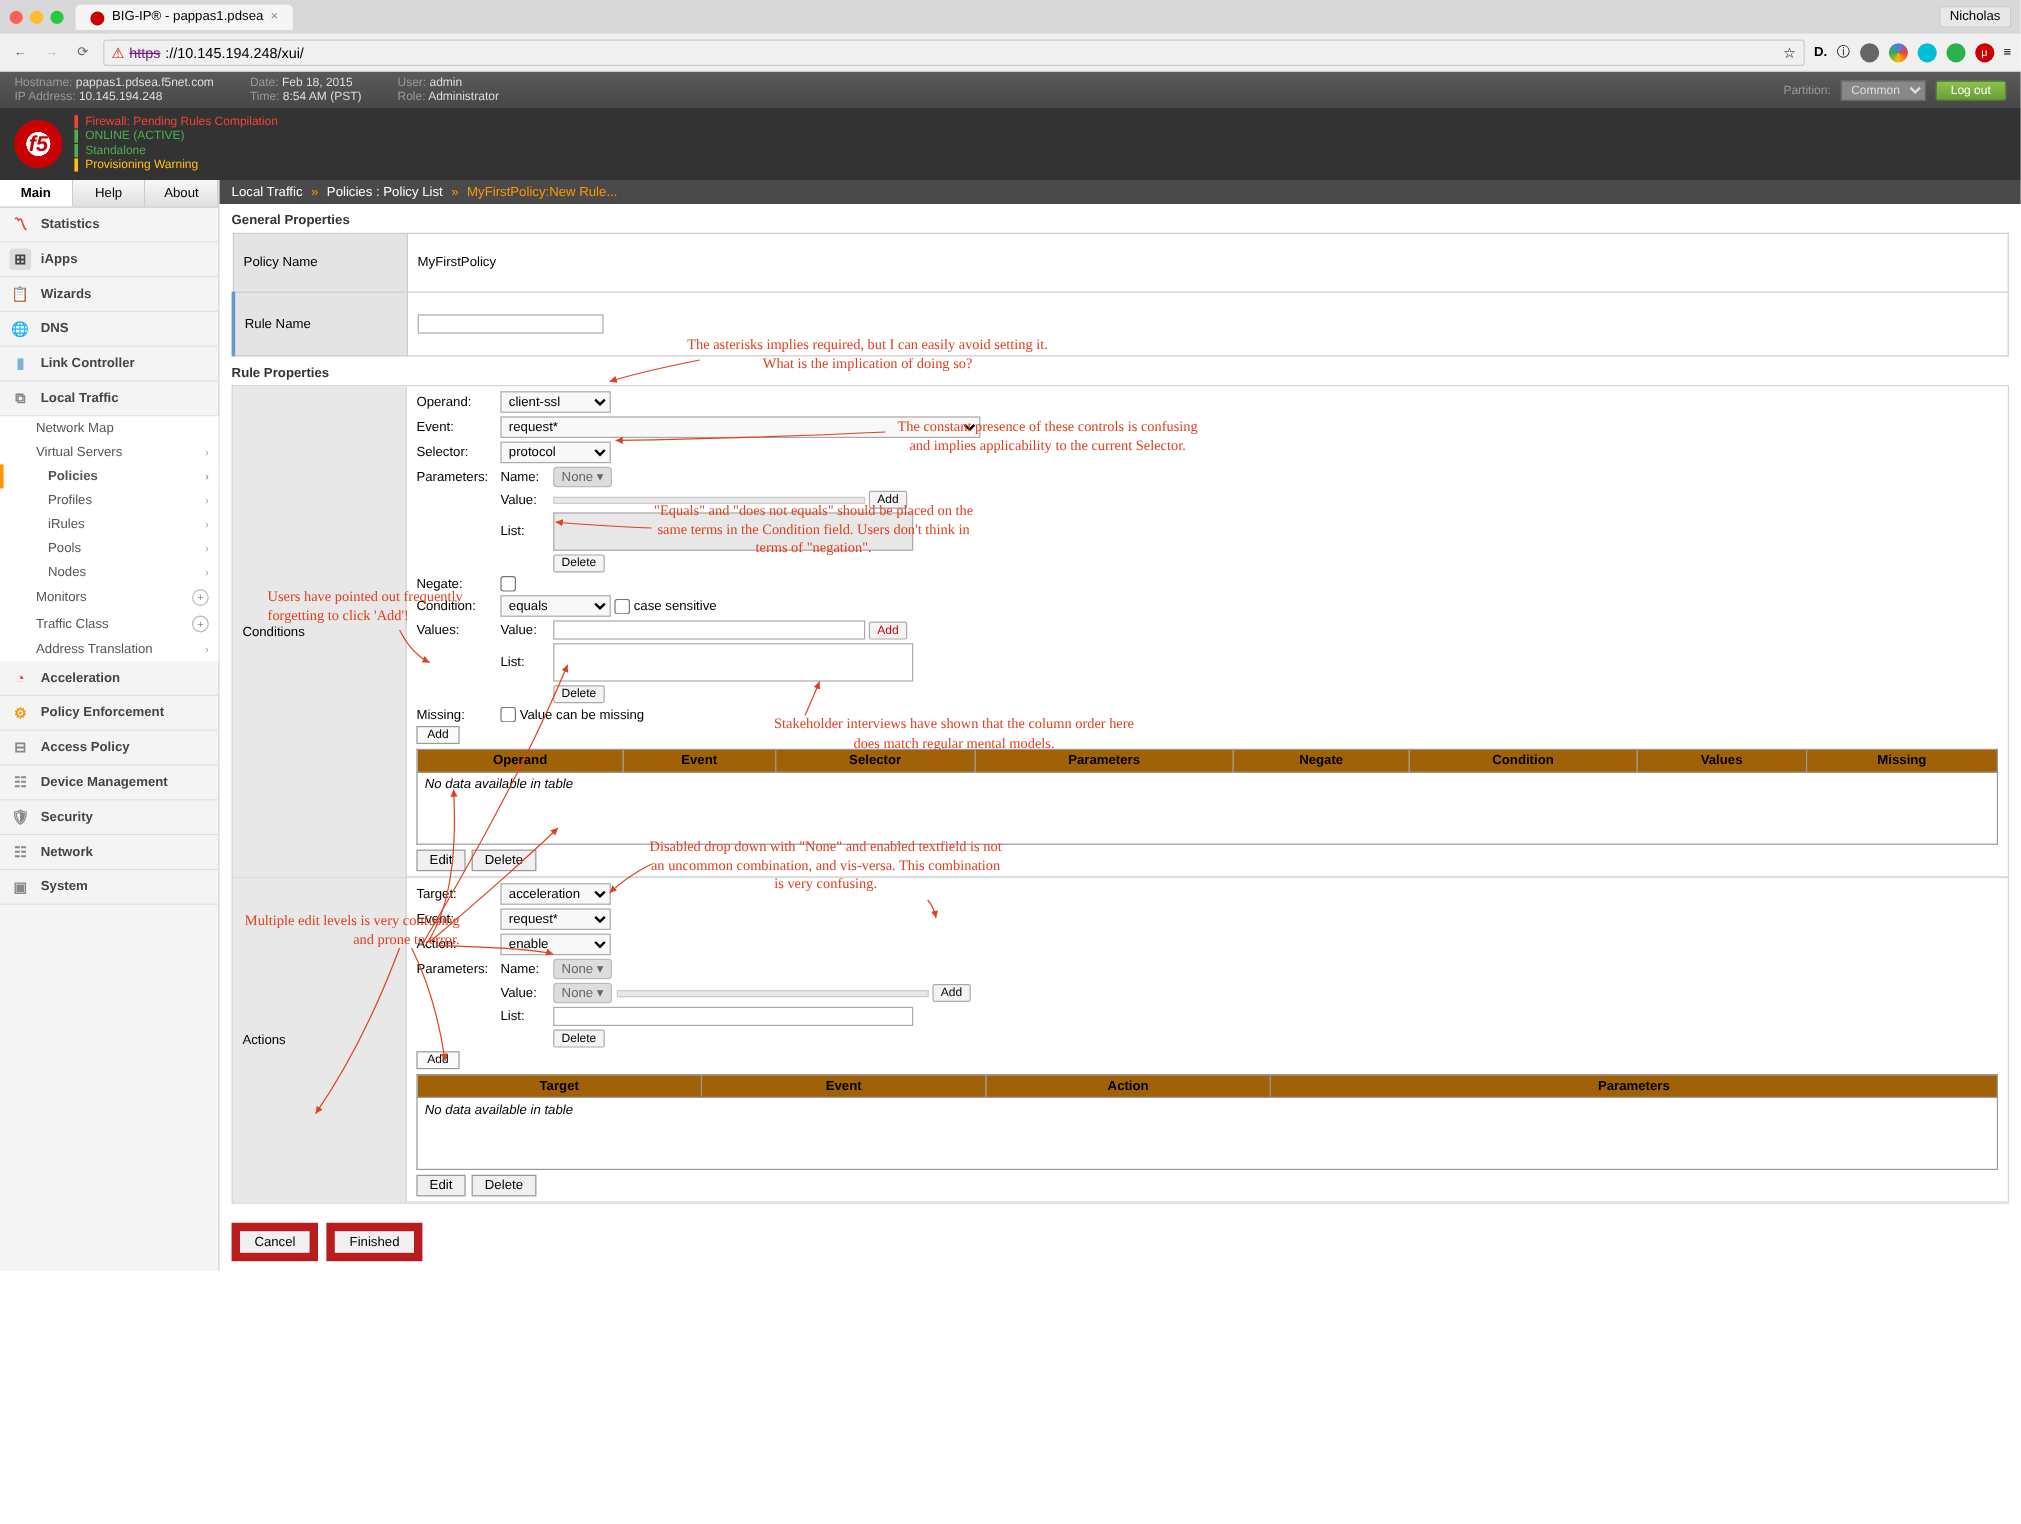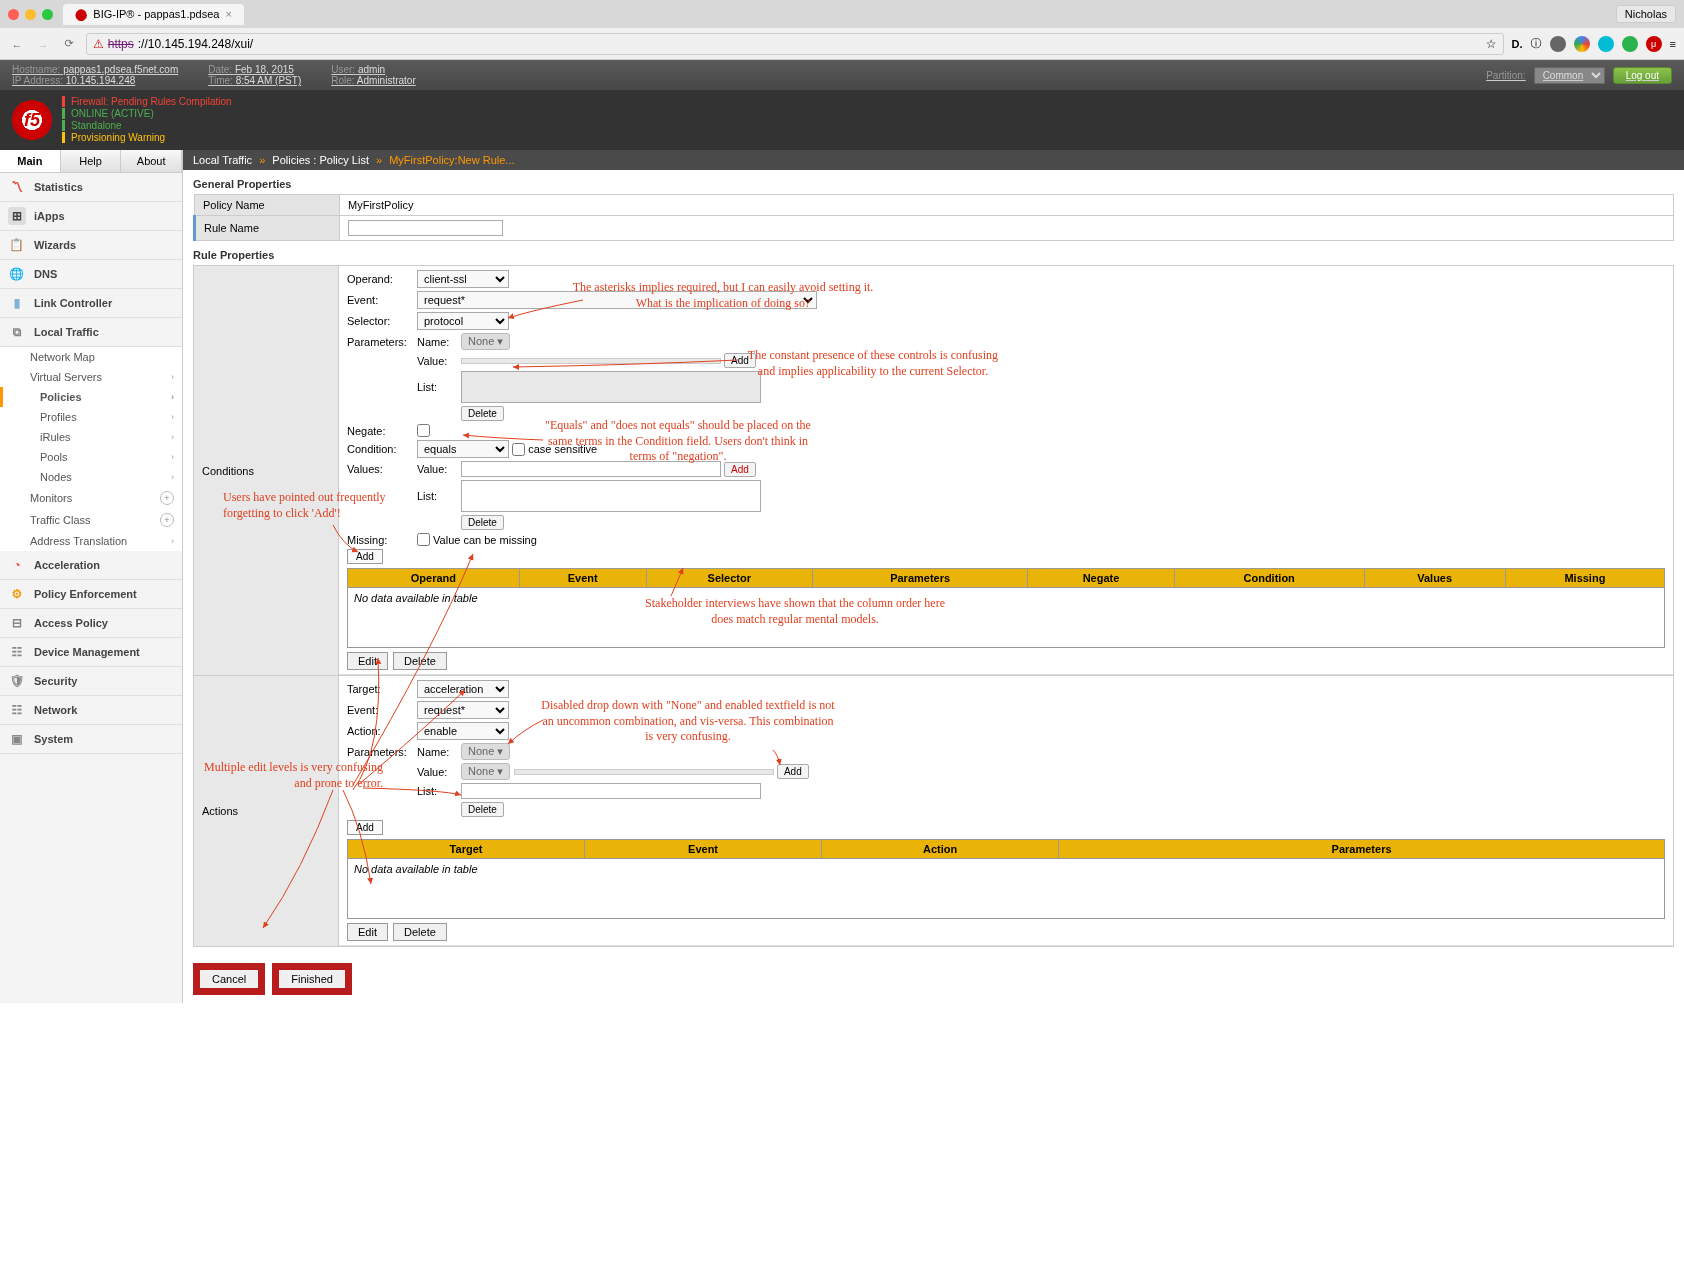--- a/index.html
+++ b/index.html
@@ -11,21 +11,21 @@
 .dot.red { background: #ff5f57; } .dot.yellow { background: #ffbd2e; } .dot.green { background: #28c840; }
 .tab { background: #f5f5f5; padding: 4px 12px; border-radius: 4px 4px 0 0; display: flex; align-items: center; gap: 6px; font-size: 11px; }
 .user-badge { margin-left: auto; background: #e8e8e8; border: 1px solid #ccc; padding: 2px 8px; border-radius: 3px; }
 .nav-bar { height: 32px; display: flex; align-items: center; padding: 0 8px; gap: 8px; border-bottom: 1px solid #ccc; }
 .nav-icon { width: 18px; height: 18px; color: #666; cursor: pointer; display: flex; align-items: center; justify-content: center; }
 .url-bar { flex: 1; border: 1px solid #ccc; border-radius: 3px; padding: 3px 6px; font-size: 12px; display: flex; align-items: center; gap: 4px; }
 .url-prefix { color: #701a75; text-decoration: line-through; }
 .nav-right-icons { display: flex; gap: 8px; align-items: center; }
 .ext-icon { width: 16px; height: 16px; border-radius: 50%; }
 
-.top-header { background: linear-gradient(to bottom, #5a5a5a, #474747); color: #ccc; padding: 4px 12px; display: flex; font-size: 10px; text-decoration: underline; }
+.top-header { background: linear-gradient(to bottom, #5a5a5a, #474747); color: #ccc; padding: 4px 12px; display: flex; font-size: 10px; }
 .hdr-col { margin-right: 30px; }
 .hdr-label { color: #999; }
 .hdr-val { color: #ddd; }
 .hdr-right { margin-left: auto; display: flex; align-items: center; gap: 8px; }
 .partition-select { background: #888; color: #ddd; border: 1px solid #666; padding: 1px 4px; font-size: 10px; }
 .logout-btn { background: linear-gradient(to bottom, #8bc34a, #689f38); color: #fff; border: 1px solid #5a8a30; padding: 2px 12px; border-radius: 3px; font-size: 10px; cursor: pointer; }
 
 .status-bar { background: #333; color: #ccc; padding: 6px 12px; display: flex; align-items: center; gap: 10px; }
 .f5-logo { width: 40px; height: 40px; background: radial-gradient(circle, #fff 35%, #cc0000 36%); border-radius: 50%; display: flex; align-items: center; justify-content: center; color: #cc0000; font-weight: bold; font-size: 18px; font-style: italic; }
 .state-lines { font-size: 10px; }
@@ -50,21 +50,21 @@
 .chev { font-size: 9px; color: #999; }
 
 .content { flex: 1; background: #fff; }
 .breadcrumb { background: #4a4a4a; color: #fff; padding: 4px 10px; font-size: 11px; }
 .breadcrumb .active { color: #ff9800; }
 .breadcrumb .sep { color: #ff9800; margin: 0 4px; }
 
 .pad { padding: 8px 10px; }
 .section-title { font-size: 11px; font-weight: bold; margin-bottom: 4px; color: #333; }
 .prop-table { width: 100%; border-collapse: collapse; border: 1px solid #ccc; }
-.prop-table td { border: 1px solid #ccc; padding: 4px 8px; background: #eee; }
+.prop-table td { border: 1px solid #ccc; padding: 18px 8px; background: #eee; }
 .prop-table td.label { width: 145px; font-size: 11px; background: #e4e4e4; }
 .prop-table td.value { background: #fff; }
 .prop-table tr.active td.label { border-left: 3px solid #6699cc; }
 .text-input { border: 1px solid #7eb4ea; background: #fff; padding: 2px 4px; width: 155px; font-size: 11px; }
 
 .rule-props { border: 1px solid #ccc; }
 .rule-row { display: flex; }
 .rule-side { width: 145px; background: #e8e8e8; border-right: 1px solid #ccc; display: flex; align-items: center; padding: 4px 8px; font-size: 11px; }
 .rule-body { flex: 1; padding: 4px 8px; background: #fff; border-bottom: 1px solid #ddd; }
 .form-row { display: flex; align-items: center; margin-bottom: 3px; font-size: 11px; }
@@ -75,21 +75,21 @@
 .sel-sm { width: 92px; }
 .sel-wide { width: 400px; }
 .disabled-input { background: #e8e8e8; border: 1px solid #ccc; padding: 2px 4px; }
 .disabled-combo { background: #ddd; border: 1px solid #bbb; padding: 1px 6px; color: #666; border-radius: 3px; }
 .small-btn { font-size: 10px; padding: 1px 6px; border: 1px solid #aaa; background: #f4f4f4; border-radius: 2px; cursor: pointer; }
 .add-btn { font-size: 10px; padding: 1px 8px; border: 1px solid #999; background: #fafafa; cursor: pointer; }
 .list-box { border: 1px solid #aaa; background: #fff; width: 300px; height: 32px; }
 .list-box.grey { background: #e8e8e8; }
 
 .data-table { width: 100%; border-collapse: collapse; margin-top: 4px; border: 1px solid #999; }
-.data-table th { background: #eab308; border: 1px solid #999; padding: 3px 6px; font-size: 11px; font-weight: bold; }
+.data-table th { background: #a16207; border: 1px solid #999; padding: 3px 6px; font-size: 11px; font-weight: bold; }
 .data-table td { padding: 4px 6px; font-size: 11px; font-style: italic; }
 .btn-row { margin-top: 4px; }
 .btn-row button { font-size: 11px; padding: 2px 10px; border: 1px solid #999; background: #f0f0f0; cursor: pointer; margin-right: 2px; }
 
 .bottom-btns { padding: 8px 10px; }
 .bottom-btns button { font-size: 11px; padding: 3px 12px; border: 7px solid #b91c1c; background: #f0f0f0; cursor: pointer; margin-right: 4px; }
 
 .anno { position: absolute; color: #e04020; font-family: "Comic Sans MS", cursive; font-size: 12px; line-height: 1.3; pointer-events: none; }
 svg.arrows { position: absolute; top: 0; left: 0; pointer-events: none; }
 </style>

